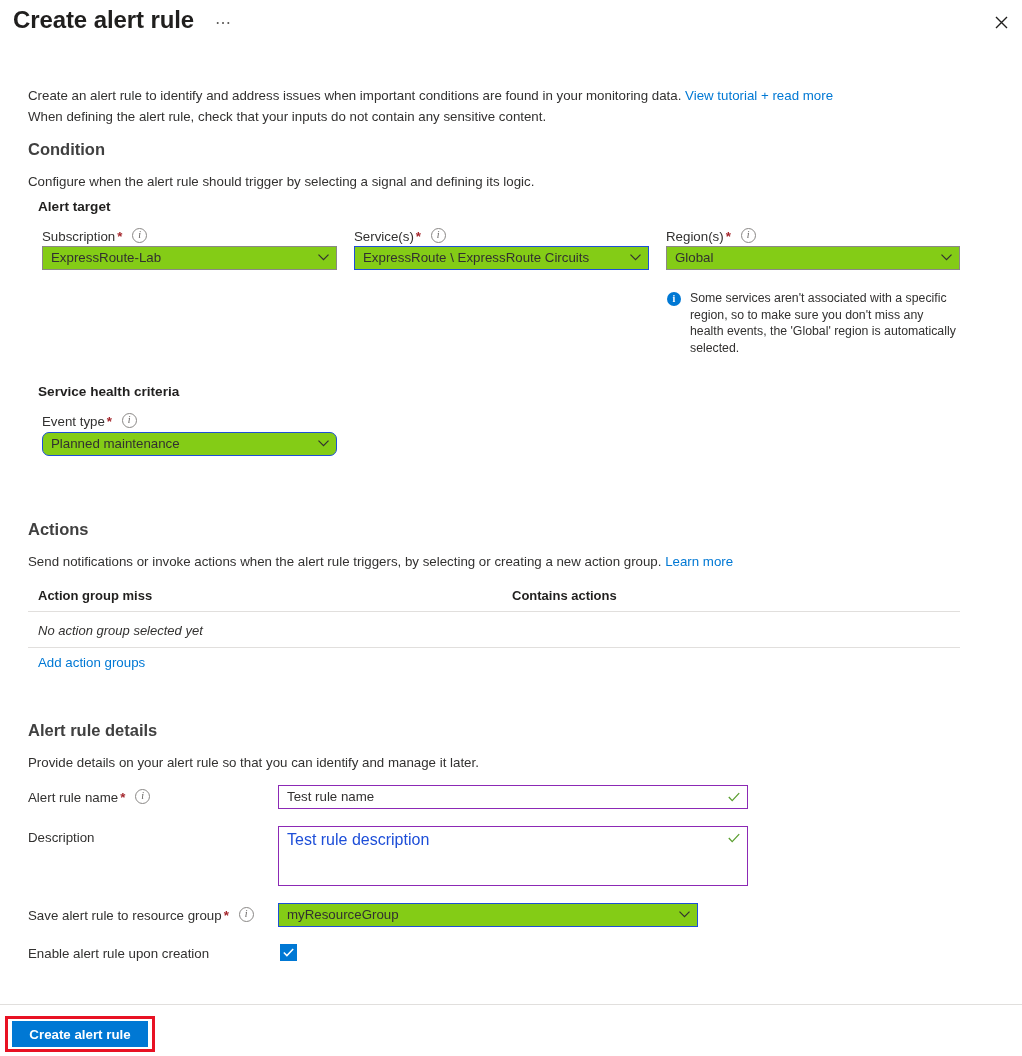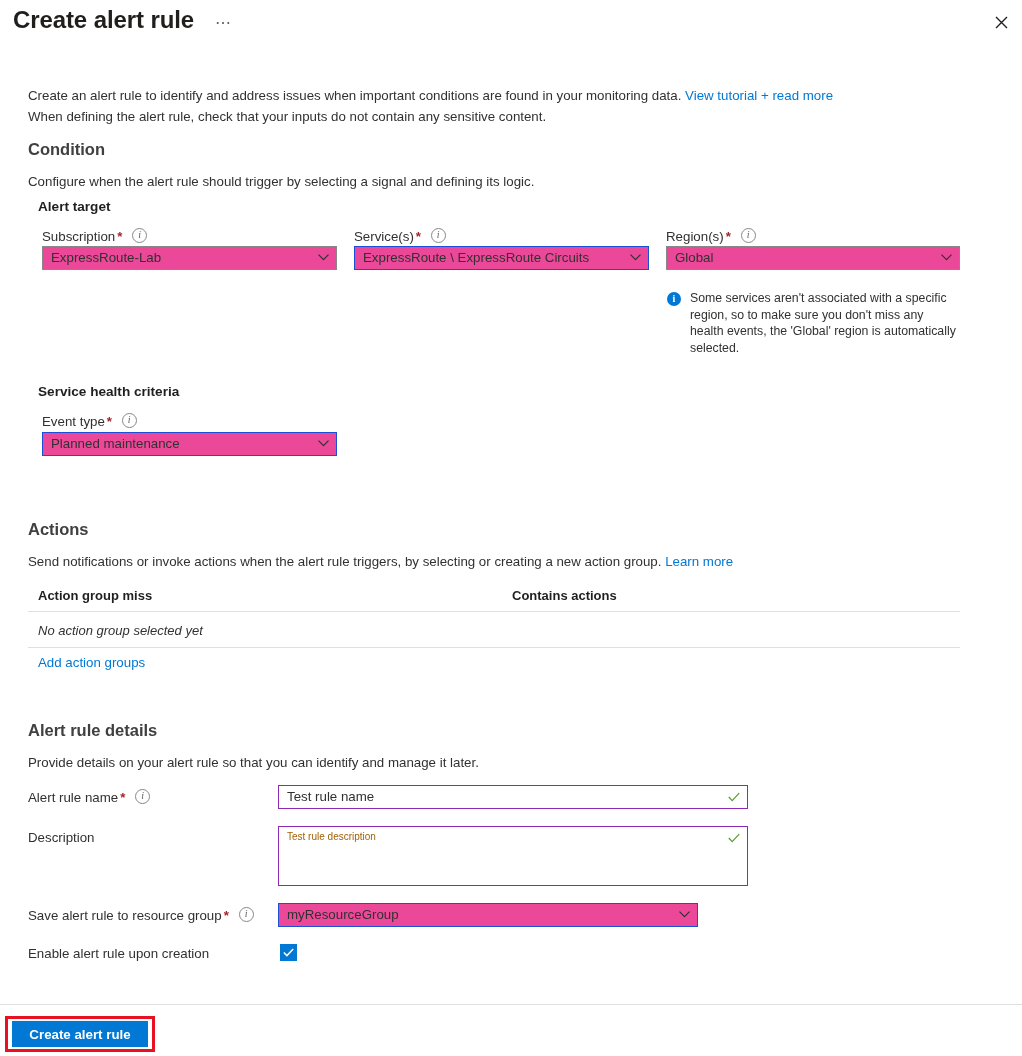--- a/index.html
+++ b/index.html
@@ -126,21 +126,21 @@
     font-size: 10px;
     font-style: italic;
     font-family: "Liberation Serif", serif;
     color: #605e5c;
     line-height: 15px;
   }
 
   
   .dd {
     position: absolute;
-    background: #ec4899;
+    background: #84cc16;
     border: 1px solid #8a8886;
     box-sizing: border-box;
     height: 24px;
     cursor: pointer;
   }
   .dd.focused { border: 1px solid #1d4ed8; }
   .dd .val {
     position: absolute;
     left: 8px;
     top: 3px;
@@ -182,22 +182,22 @@
   .area {
     position: absolute;
     background: #fff;
     border: 1px solid #8c29b5;
     box-sizing: border-box;
   }
   .area .val {
     position: absolute;
     left: 8px;
     top: 4px;
-    font-size: 10px;
-    color: #a16207;
+    font-size: 16px;
+    color: #1d4ed8;
   }
 
   
   .callout {
     position: absolute;
   }
   .callout .cico {
     position: absolute;
     left: 0; top: 2px;
     width: 14px; height: 14px;
@@ -350,21 +350,21 @@
     <div class="cico"></div>
     <div class="ctext">Some services aren't associated with a specific region, so to make sure you don't miss any health events, the 'Global' region is automatically selected.</div>
   </div>
 
   <div class="group-head" style="left:38px; top:336px;">Service health criteria</div>
 
   <div class="field-label" style="left:42px; top:365px;">
     <span>Event type</span><span class="req">*</span>
     <span class="info-ico"></span>
   </div>
-  <div class="dd focused" style="left:42px; top:384px; width:295px;">
+  <div class="dd focused" style="left:42px; top:384px; width:295px;border-radius:7px;">
     <span class="val">Planned maintenance</span>
     <svg class="chev" viewBox="0 0 11 7">
       <path d="M0.5 0.6 L5.5 5.6 L10.5 0.6" stroke="#323130" stroke-width="1.2" fill="none"></path>
     </svg>
   </div>
 
   <div class="section-head" style="left:28px; top:472px;">Actions</div>
   <div class="section-sub" style="left:28px; top:504px; width:960px;">
     <span>Send notifications or invoke actions when the alert rule triggers, by selecting or creating a new action group. </span><a class="link">Learn more</a>
   </div>

